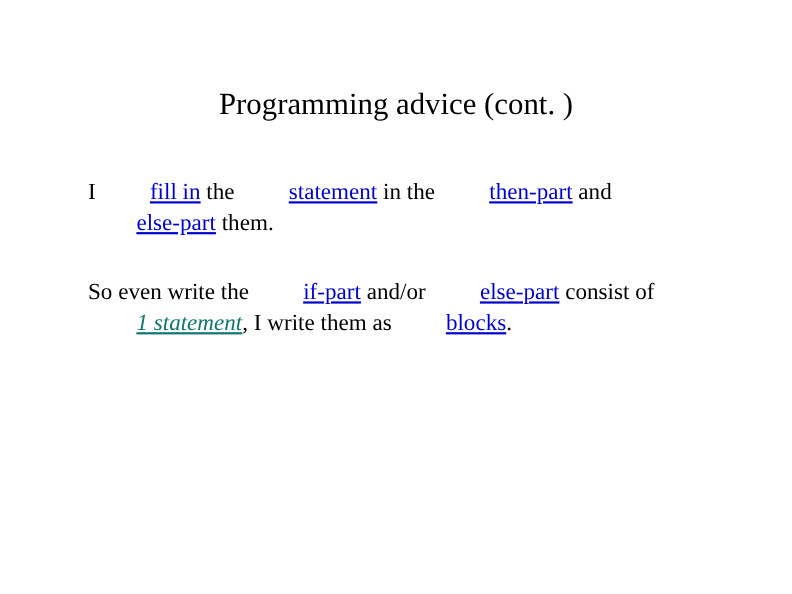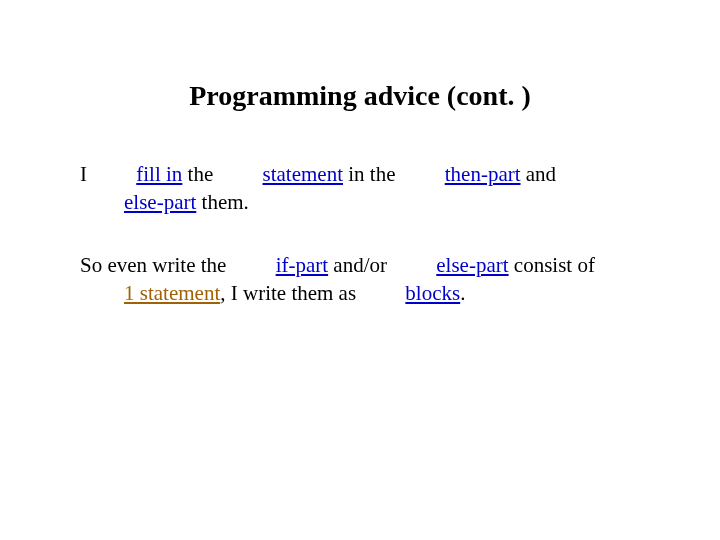--- a/index.html
+++ b/index.html
@@ -10,33 +10,33 @@
       color: #000000;
     }
     .slide {
       width: 720px;
       height: 540px;
       padding: 80px 80px 0 80px;
       position: relative;
     }
     .title {
       font-size: 28px;
-      font-weight: bold;
+      font-weight: normal;
       text-align: center;
       margin-bottom: 48px;
     }
     .body-text {
       font-size: 21px;
       line-height: 1.35;
     }
     .para {
       margin-bottom: 34px;
     }
     .blue { color: #0000cc; }
-    .red  { color: #a16207; }
+    .red  { color: #0f766e; font-style: italic; }
     .uline { text-decoration: underline; margin-left: 44px; }
   </style>
 </head>
 <body>
 
 <div class="slide">
 
   <h1 class="title">Programming advice (cont. )</h1>
 
   <div class="body-text">

